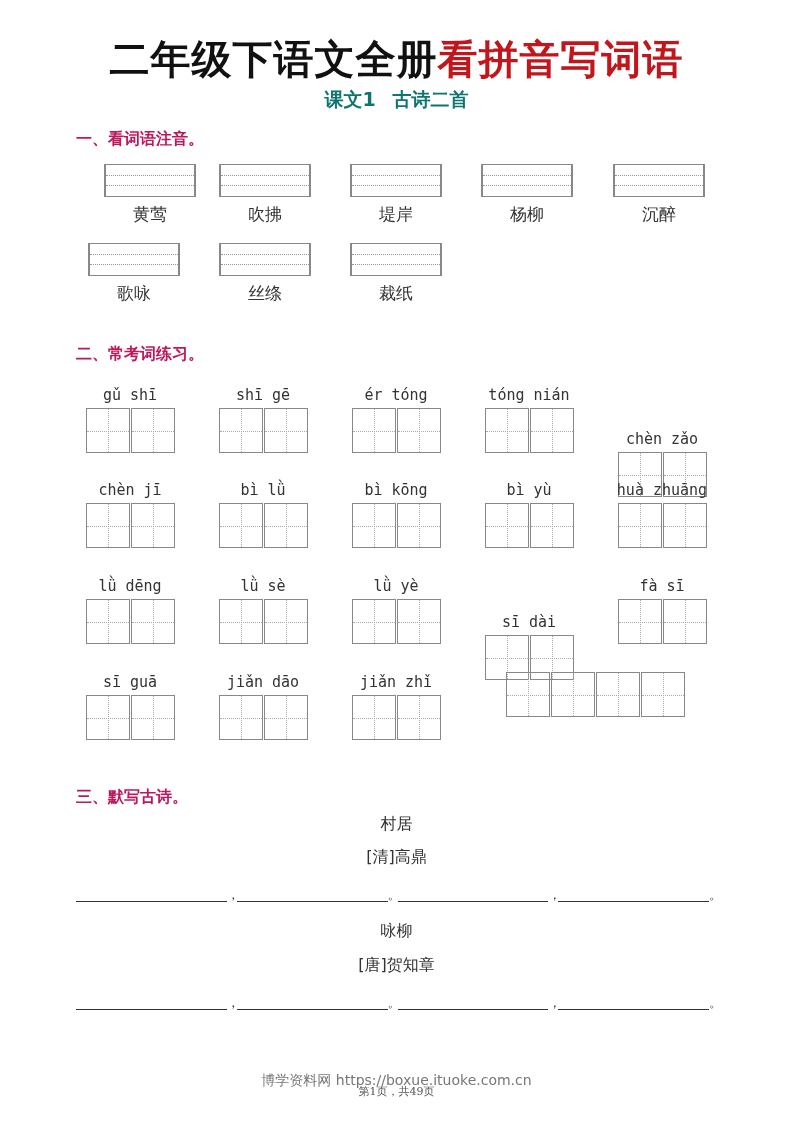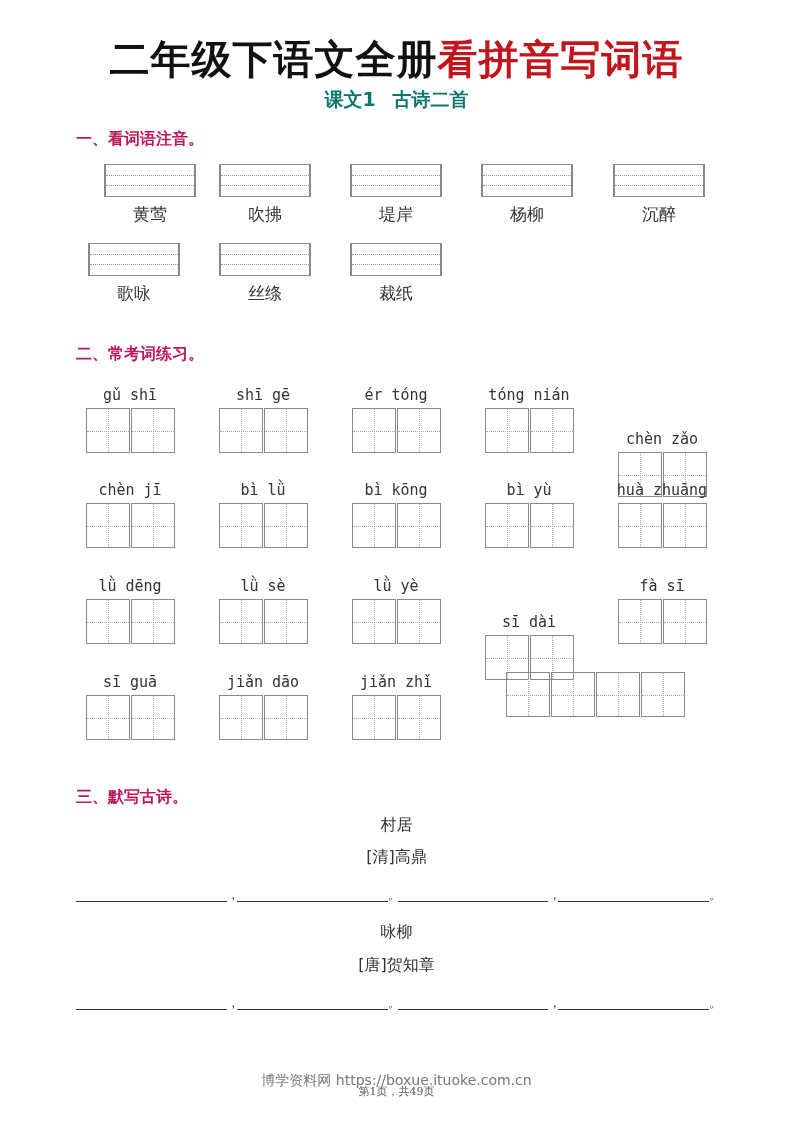--- a/index.html
+++ b/index.html
@@ -59,21 +59,21 @@
       position: absolute; left: 50%; top: 0; bottom: 0; width: 0;
       border-left: 1px dotted #aaa;
     }
     .cell .h {
       position: absolute; top: 50%; left: 0; right: 0; height: 0;
       border-top: 1px dotted #aaa;
     }
     
     .poem-title {
       left: 0; width: 793px; text-align: center; font-size: 16px; line-height: 22px; color: #333;
-      font-family: Liberation Serif, serif;
+      font-family: Liberation Mono, monospace;
     }
     .poem-author {
       left: 0; width: 793px; text-align: center; font-size: 16px; line-height: 22px; color: #333;
       font-family: "DejaVu Sans", "Liberation Sans", sans-serif;
     }
     .blank-line {
       left: 76px; width: 643px; display: flex; align-items: flex-end; height: 20px;
     }
     .blank {
       flex: 1; border-bottom: 1px solid #333; height: 14px;

